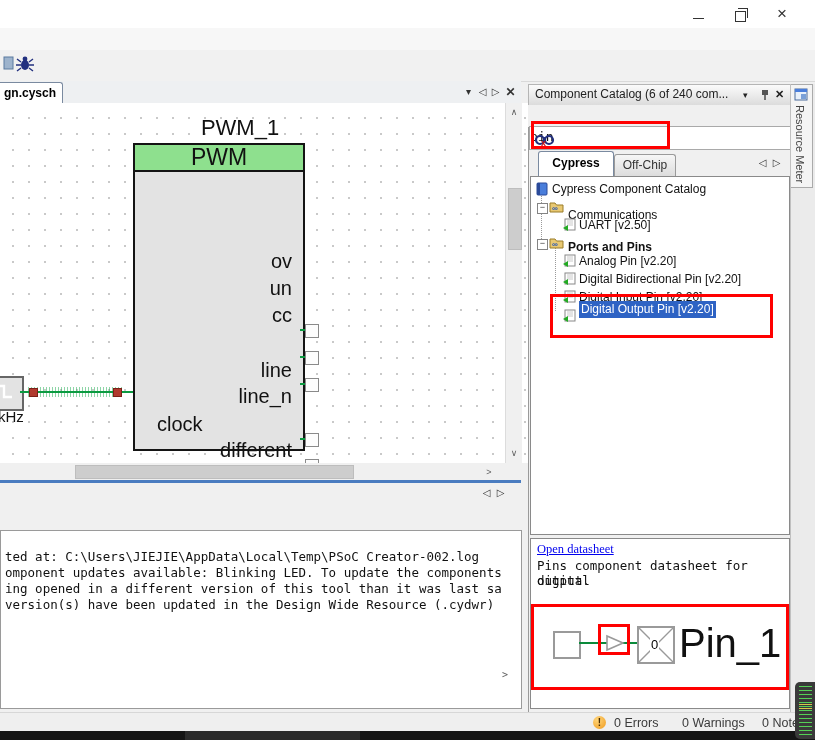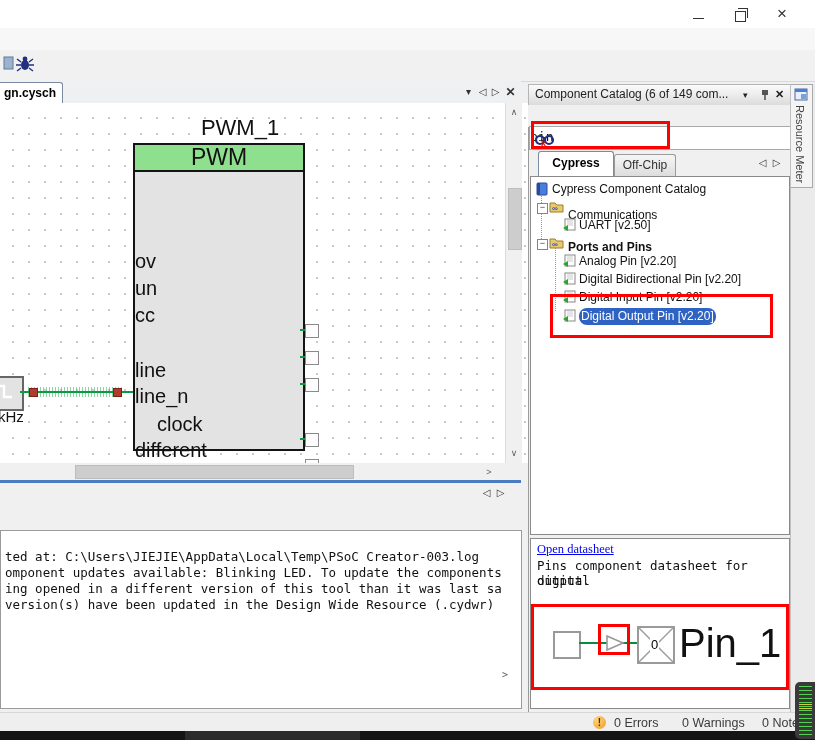--- a/index.html
+++ b/index.html
@@ -25,21 +25,21 @@
   .chev{top:55px;width:12px;font-size:8px;color:#444;text-align:center;line-height:9px;}
   
   .tabstrip{left:0;top:81px;width:521px;height:22px;background:#eef0f2;border-bottom:1px solid #98a8bd;}
   .doctab{left:0;top:1px;width:58px;height:21px;background:#fff;border:1px solid #7a8aa0;border-bottom:none;border-left:none;border-radius:0 3px 0 0;font-weight:bold;font-size:12px;line-height:21px;padding-left:4px;}
   .strip-ico{top:86px;font-size:10px;color:#333;width:13px;text-align:center;}
   
   .canvas{left:0;top:103px;width:568px;height:360px;background:#fff;background-image:radial-gradient(circle,#c9c9c9 1px,rgba(0,0,0,0) 1.2px);background-size:16px 16px;background-position:5px 7px;overflow:hidden;}
   .pwm-title{left:170px;top:12px;width:140px;text-align:center;font-size:22px;color:#111;}
   .pwm-box{left:133px;top:40px;width:168px;height:304px;border:2px solid #141414;background:#e3e3e3;}
   .pwm-head{left:0;top:0;width:100%;height:25px;background:#8ee08e;border-bottom:2px solid #141414;text-align:center;font-size:23px;line-height:25px;color:#111;}
-  .pinlbl{width:157px;text-align:left;font-size:20px;color:#111;}
+  .pinlbl{width:157px;text-align:right;font-size:20px;color:#111;}
   .term{width:12px;height:12px;border:1px solid #8a8a8a;background:#fdfdfd;}
   .stub{width:6px;height:2px;background:#0a9a40;}
   .wire{height:2px;background:#0a9a40;}
   .halo{height:10px;background:repeating-linear-gradient(90deg,rgba(30,170,80,.5) 0 1px,rgba(30,170,80,0) 1px 3px);}
   .rsq{width:7px;height:7px;background:#b03a2e;border:1px solid #7c2018;}
   .clkbox{left:-12px;top:273px;width:32px;height:31px;background:#e3e3e3;border:2px solid #666;}
   .khz{left:-2px;top:305px;font-size:15px;color:#111;}
   
   .sb{background:#f0f0f0;}
   .sb-arrow{position:absolute;color:#606060;font-size:9px;text-align:center;}
@@ -250,31 +250,31 @@
     <div class="abs strip-ico" style="left:480px;top:4px;position:absolute;">◁</div>
     <div class="abs strip-ico" style="left:494px;top:4px;position:absolute;">▷</div>
   </div>
 
   <div class="abs outhead">
     
     
     
   </div>
   <div class="abs console">
-    <div class="cline" style="top:18px;">ted at: C:\Users\JIEJIE\AppData\Local\Temp\PSoC Creator-003.log</div>
+    <div class="cline" style="top:18px;">ted at: C:\Users\JIEJIE\AppData\Local\Temp\PSoC Creator-002.log</div>
     <div class="cline" style="top:34px;">omponent updates available: Blinking LED. To update the components</div>
     <div class="cline" style="top:50px;">ing opened in a different version of this tool than it was last sa</div>
     <div class="cline" style="top:66px;">version(s) have been updated in the Design Wide Resource (.cydwr)</div>
     <div class="sb-arrow" style="left:497px;top:138px;width:14px;font-size:10px;">&gt;</div>
   </div>
 
   <div class="abs rpanel"></div>
 
   <div class="abs cat-head">
-    <span style="position:absolute;left:6px;white-space:nowrap;overflow:hidden;width:208px;">Component Catalog (6 of 149 com...</span>
+    <span style="position:absolute;left:6px;white-space:nowrap;overflow:hidden;width:208px;">Component Catalog (6 of 240 com...</span>
     <span style="position:absolute;left:214px;top:1px;font-size:9px;">▾</span>
     <svg style="position:absolute;left:230px;top:4px;" width="12" height="12">
         <rect x="3" y="1" width="6" height="5" fill="#555"></rect>
         <path d="M6 6 V11" stroke="#555" stroke-width="1.6"></path>
       </svg>
     <span style="position:absolute;left:246px;top:0;font-weight:bold;font-size:11px;">✕</span>
   </div>
 
   <div class="abs cat-toolbar">
     
@@ -351,21 +351,21 @@
         <path d="M5 3 H11 M5 5 H11 M5 7 H11" stroke="#bbb" stroke-width="0.8"></path>
         <path d="M1 10 L6 7 L6 13 Z" fill="#22aa22"></path>
       </svg>
     <div class="trow" style="left:48px;top:112px;">Digital Input Pin [v2.20]</div>
 
     <svg class="abs" style="left:31px;top:132px;" width="14" height="13">
         <rect x="3" y="1" width="10" height="11" fill="#fff" stroke="#888"></rect>
         <path d="M5 3 H11 M5 5 H11 M5 7 H11" stroke="#bbb" stroke-width="0.8"></path>
         <path d="M1 10 L6 7 L6 13 Z" fill="#22aa22"></path>
       </svg>
-    <div class="trow sel" style="left:48px;top:131px;border-radius:8px;">Digital Output Pin [v2.20]</div>
+    <div class="trow sel" style="left:48px;top:124px;">Digital Output Pin [v2.20]</div>
   </div>
 
   <div class="abs ds-box">
     <div class="abs link" style="left:6px;top:3px;font-family:Liberation Serif, serif;">Open datasheet</div>
     <div class="abs" style="left:6px;top:19px;color:#111;">Pins component datasheet for digital</div>
     <div class="abs" style="left:6px;top:34px;color:#111;">output.</div>
   </div>
 
   <div class="abs pv-box">
     <div class="abs" style="left:22px;top:24px;width:24px;height:24px;border:2px solid #9a9a9a;background:#fff;"></div>

